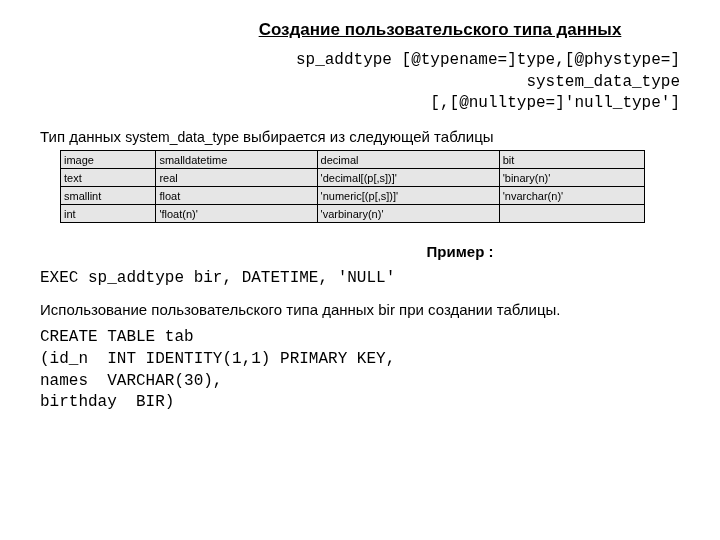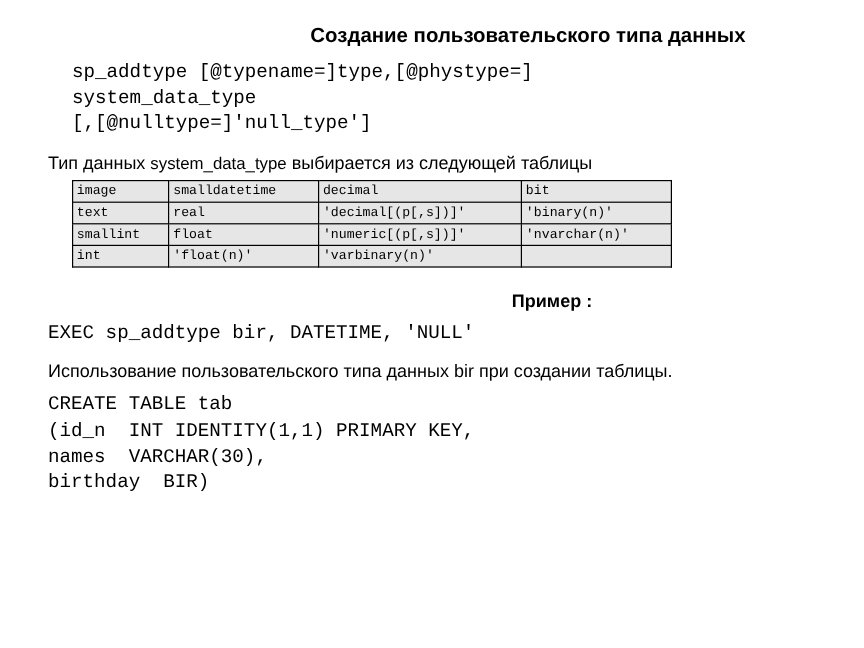--- a/index.html
+++ b/index.html
@@ -13,43 +13,45 @@
     box-sizing: border-box;
   }
   .page {
     padding: 20px 40px 10px 40px;
   }
   .title {
     font-weight: bold;
     font-size: 17px;
     text-align: center;
     margin: 0 0 10px 160px;
+    text-decoration: underline;
   }
   .code-block {
     font-family: "Courier New", Courier, monospace;
     font-size: 16px;
     white-space: pre;
     margin: 0 0 12px 20px;
     line-height: 1.35;
+    text-align: right;
   }
   .body-text {
     font-size: 15px;
     margin: 6px 0 4px 0;
     line-height: 1.3;
   }
   .body-text .mono {
     font-family: Arial, sans-serif;
     font-size: 14px;
   }
   table {
     border-collapse: collapse;
-    width: 500px;
+    width: 585px;
     margin: 4px 0 2px 20px;
     font-size: 11px;
-    font-family: Liberation Mono, monospace;
+    font-family: Liberation Sans, sans-serif;
   }
   td {
     border: 1px solid #000;
     background: #e6e6e6;
     padding: 1px 3px;
     height: 15px;
     vertical-align: middle;
   }
   .example-label {
     font-weight: bold;

